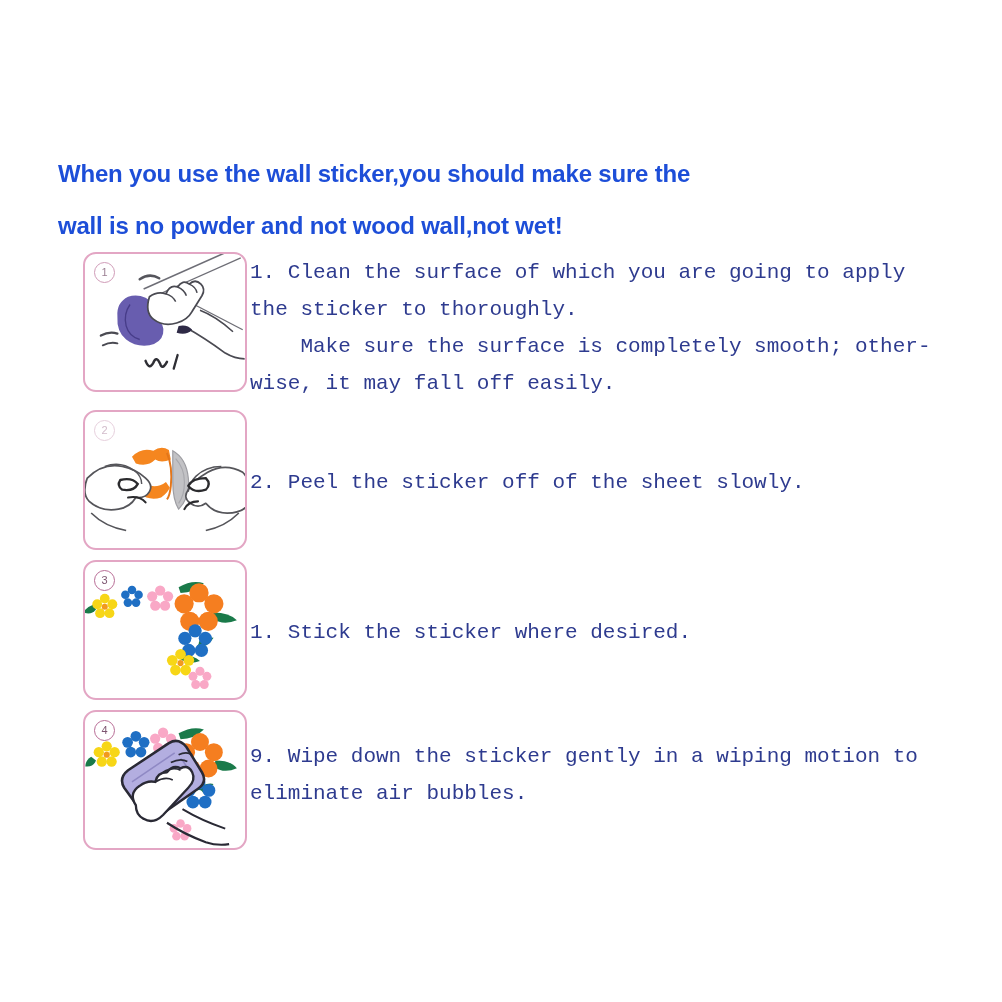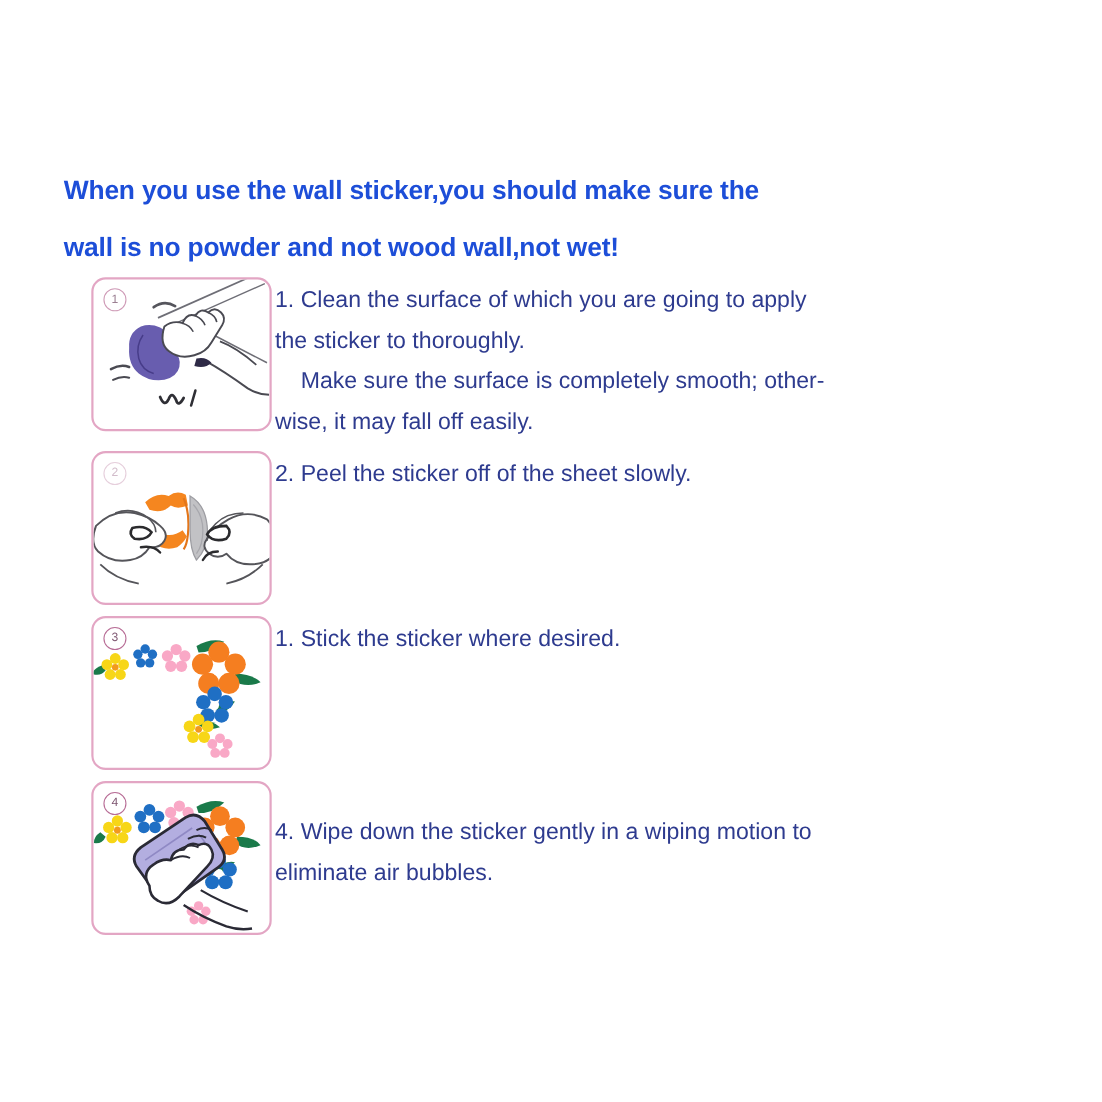--- a/index.html
+++ b/index.html
@@ -48,29 +48,29 @@
     width: 250px;
     flex: 0 0 250px;
     display: flex;
     justify-content: flex-start;
     padding-left: 83px;
     box-sizing: border-box;
   }
   .step-row .text-wrap {
     flex: 1 1 auto;
     color: #2e3b8f;
-    font-family: Liberation Sans, sans-serif;
+    font-family: Liberation Mono, monospace;
     font-size: 21px;
     line-height: 37px;
     white-space: pre-line;
     padding-top: 2px;
   }
 
   
-  .text-center { display: flex; align-items: flex-start; }
+  .text-center { display: flex; align-items: center; }
 
   
   .panel {
     position: relative;
     width: 164px;
     height: 140px;
     border: 2px solid #e3a6c4;
     border-radius: 13px;
     background: #ffffff;
     box-sizing: border-box;
@@ -314,17 +314,17 @@
           <path d="M72 72 q10 -6 18 -2" stroke="#2a2a35" stroke-width="1.8" fill="none"></path>
           <path d="M80 62 q10 -6 18 -2" stroke="#2a2a35" stroke-width="1.8" fill="none"></path>
           <path d="M88 52 q10 -5 17 -1" stroke="#2a2a35" stroke-width="1.8" fill="none"></path>
           <path d="M96 44 q8 -4 14 0" stroke="#2a2a35" stroke-width="1.8" fill="none"></path>
 
           <path d="M84 114 q18 12 40 20 q12 4 24 2" stroke="#2a2a35" stroke-width="2.2" fill="none"></path>
           <path d="M100 100 q20 12 44 20" stroke="#2a2a35" stroke-width="2" fill="none"></path>
         </svg>
       </div>
     </div>
-    <div class="text-wrap" style="padding-top:28px;">4. Wipe down the sticker gently in a wiping motion to
+    <div class="text-wrap" style="padding-top:28px;">9. Wipe down the sticker gently in a wiping motion to
 eliminate air bubbles.</div>
   </div>
 
 </div>
 
 </body></html>

